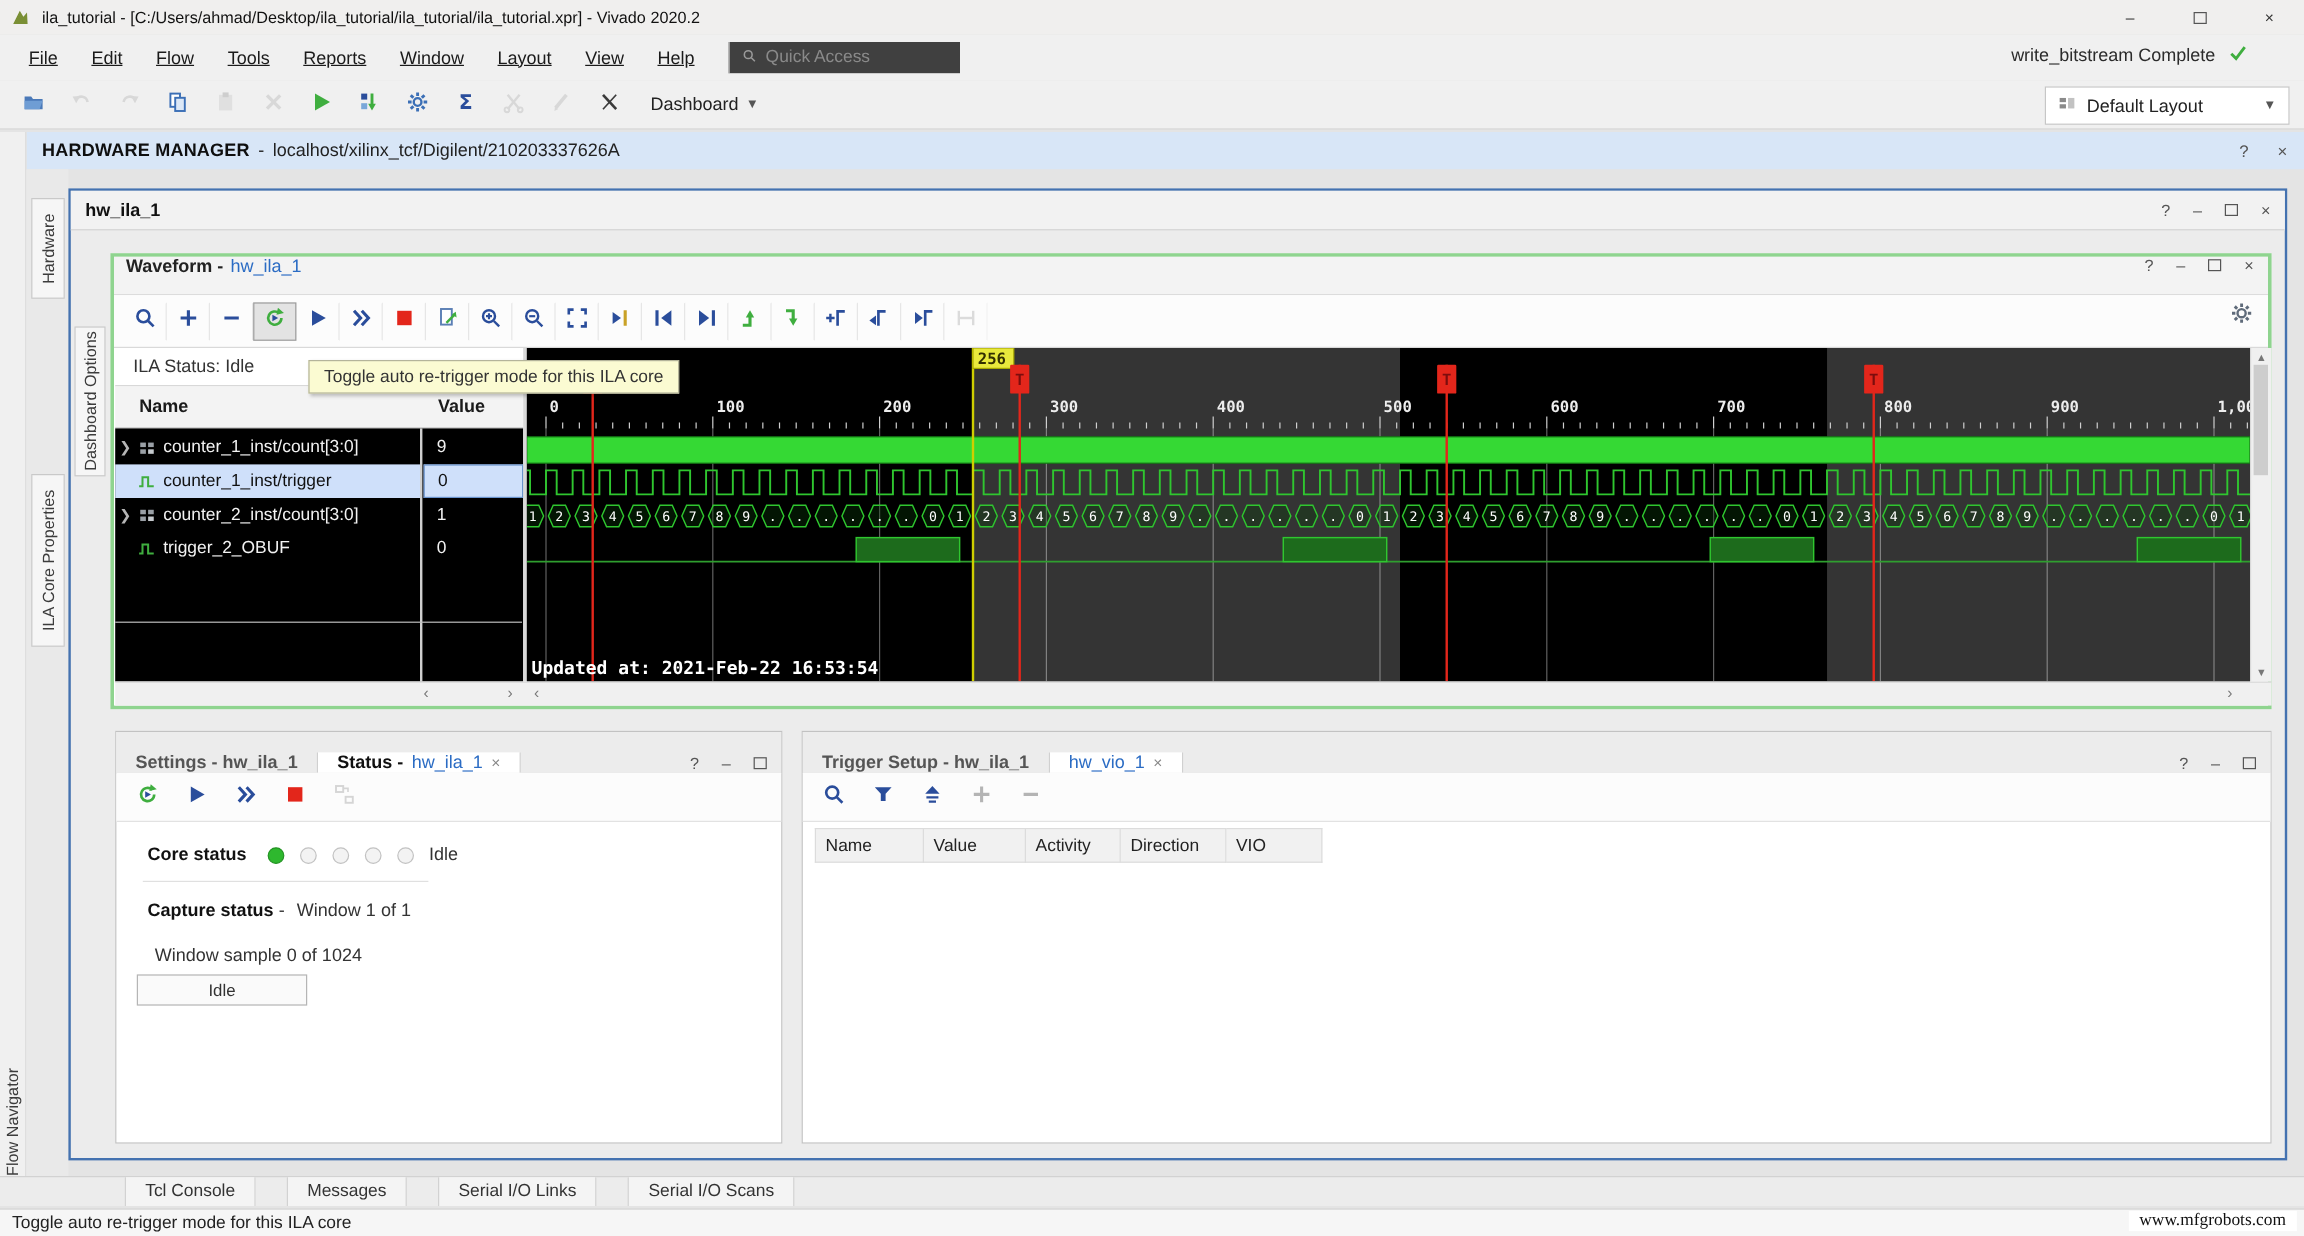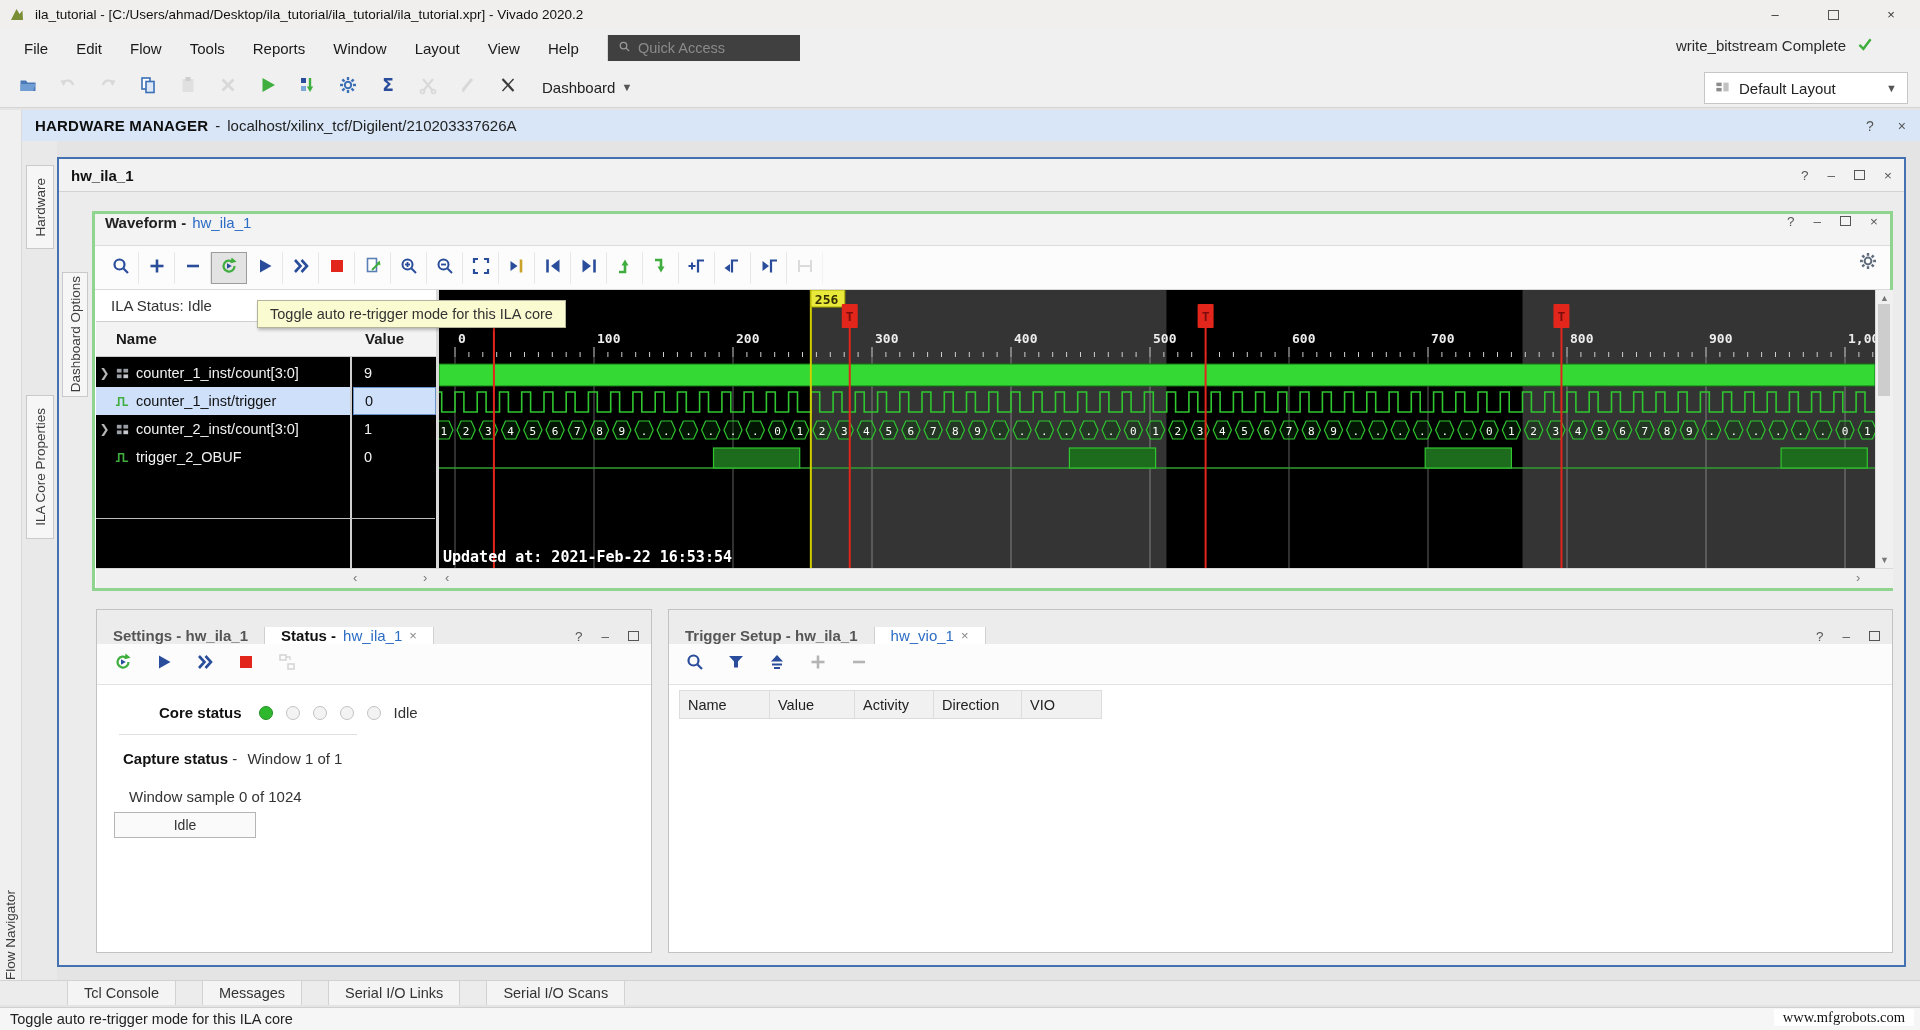--- a/index.html
+++ b/index.html
@@ -6,21 +6,21 @@
   .app{position:relative;width:1920px;height:1030px;background:#e4e4e4;overflow:hidden;
        font-family:"Liberation Sans",sans-serif;color:#222;}
   .abs{position:absolute;}
   
   .titlebar{left:0;top:0;width:1920px;height:29px;background:#f0efee;border-bottom:1px solid #dadada;
             display:flex;align-items:center;text-align:right;}
   .titlebar .title{font-size:13.5px;color:#111;margin-left:10px;}
   .win-controls{margin-left:auto;display:flex;height:29px;}
   .win-btn{width:58px;height:29px;display:flex;align-items:center;justify-content:center;font-size:13px;color:#333;}
   .menubar{left:0;top:29px;width:1920px;height:38px;background:#f0f0f0;display:flex;align-items:center;padding-left:10px;box-sizing:border-box;}
-  .menu-item{padding:6px 14px;font-size:15px;color:#1a1a1a;}
+  .menu-item{padding:6px 14px;font-size:15px;color:#1a1a1a;text-decoration:underline;}
   .qa-box{left:607px;top:35px;width:182px;height:26px;background:#404040;border-left:1px solid #d7d7d7;
           display:flex;align-items:center;gap:7px;padding-left:10px;color:#8a8a8a;font-size:14.5px;}
   .flow-status{right:46px;top:36px;display:flex;align-items:center;gap:10px;font-size:15px;color:#2b2b2b;}
   .main-toolbar{left:0;top:67px;width:1920px;height:41px;background:#f0f0f0;border-bottom:1px solid #d5d5d5;
                 display:flex;align-items:center;padding-left:12px;box-sizing:border-box;gap:8px;}
   .tbtn{width:30px;height:30px;display:flex;align-items:center;justify-content:center;border:1px solid transparent;}
   .tbtn.disabled{opacity:.4;filter:grayscale(1);}
   .dash-drop{display:flex;align-items:center;gap:6px;font-size:15px;color:#222;margin-left:10px;}
   .caret{font-size:11px;color:#555;}
   .layout-select{right:12px;top:72px;width:204px;height:32px;background:#fff;border:1px solid #c6c6c6;
@@ -80,37 +80,37 @@
   
   .lpanel{background:#fff;border:1px solid #c2c2c2;box-sizing:border-box;}
   .status-panel{left:96px;top:609px;width:556px;height:344px;}
   .trigger-panel{left:668px;top:609px;width:1225px;height:344px;}
   .ptabs{position:absolute;left:0;top:0;right:0;height:34px;background:#ececec;border-bottom:1px solid #d0d0d0;display:flex;align-items:flex-end;}
   .ptab{display:flex;align-items:center;gap:7px;padding:0 16px;font-size:15px;color:#555;font-weight:bold;}
   .ptab.active{background:#fff;border-left:1px solid #d0d0d0;border-right:1px solid #d0d0d0;color:#111;}
   .ptab .x{color:#888;font-weight:normal;font-size:13px;}
   .ptoolbar{position:absolute;left:0;top:34px;right:0;height:40px;background:#fcfcfc;border-bottom:1px solid #e2e2e2;display:flex;align-items:center;padding-left:10px;gap:9px;}
   .core-row{position:absolute;left:26px;top:94px;display:flex;align-items:center;gap:9px;}
-  .core-row b{font-size:15px;color:#111;margin-left:36px;}
+  .core-row b{font-size:15px;color:#111;}
   .dot{width:14px;height:14px;border-radius:50%;border:1px solid #c2c2c2;background:#f3f3f3;box-sizing:border-box;}
   .dot.on{background:#2eb82e;border-color:#249324;}
   .core-idle{font-size:15px;color:#333;margin-left:4px;}
   .divider{position:absolute;left:22px;top:124px;width:238px;height:1px;background:#e0e0e0;}
   .capture-row{position:absolute;left:26px;top:140px;font-size:15px;color:#333;}
   .capture-row b{color:#111;}
   .sample-row{position:absolute;left:32px;top:178px;font-size:15px;color:#333;}
   .idle-box{position:absolute;left:17px;top:202px;width:140px;height:24px;border:1px solid #b5b5b5;background:#fafafa;
             display:flex;align-items:center;justify-content:center;font-size:14px;color:#333;}
   .trig-table{position:absolute;left:10px;top:80px;border-collapse:collapse;font-size:14.5px;}
   .trig-table th{background:#f1f1f1;border:1px solid #dcdcdc;font-weight:normal;color:#222;text-align:left;padding:4px 8px;height:19px;}
   .trig-table td{border-bottom:1px solid #eee;color:#222;padding:3px 8px;height:21px;}
   .vcell{display:flex;align-items:center;justify-content:space-between;}
   
   .bottom-tabs{left:0;top:980px;width:1920px;height:25px;background:#ececec;border-top:1px solid #d2d2d2;
-               display:flex;align-items:stretch;padding-left:67px;box-sizing:border-box;}
+               display:flex;align-items:stretch;padding-left:104px;box-sizing:border-box;}
   .btab{display:flex;align-items:center;padding:0 16px;margin-right:26px;border-left:1px solid #d2d2d2;border-right:1px solid #d2d2d2;
         font-size:14.5px;color:#333;background:#f4f4f4;}
   .status-bar{left:0;top:1007px;width:1920px;height:23px;background:#f6f6f6;border-top:1px solid #d0d0d0;
               display:flex;align-items:center;padding-left:10px;box-sizing:border-box;font-size:14.5px;color:#222;}
   .watermark{position:absolute;right:6px;top:1009px;background:#fff;padding:0 9px;font-family:"Liberation Serif",serif;
              font-size:14.5px;color:#111;z-index:5;}
 </style>
 </head>
 <body>
 

